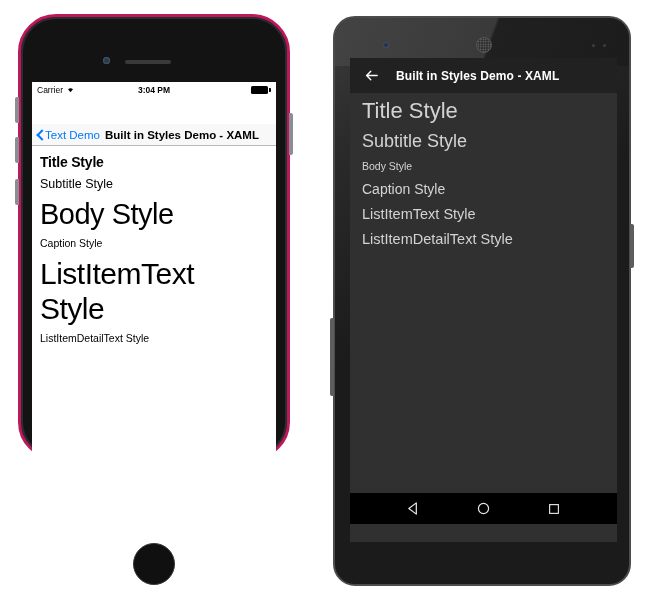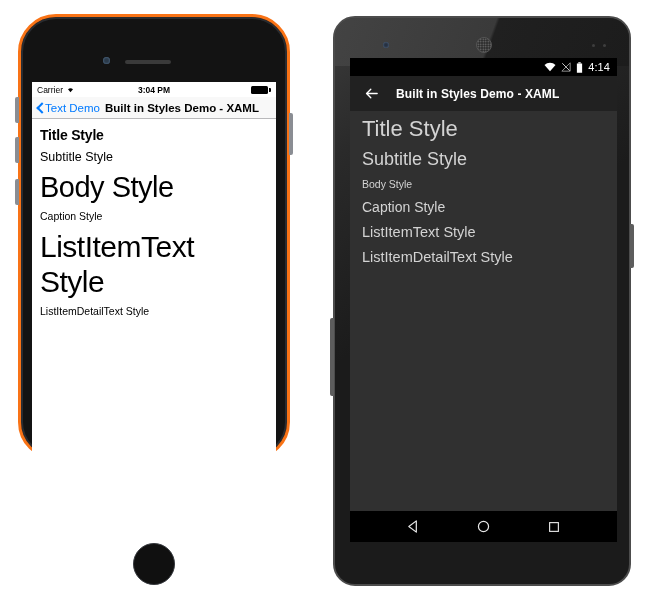--- a/index.html
+++ b/index.html
@@ -15,21 +15,21 @@
     background:#ffffff;
   }
 
   
   .iphone {
     position:absolute;
     left:18px; top:14px;
     width:272px; height:446px;
     background:#131313;
     border-radius:38px;
-    border:3px solid #f97316;
+    border:3px solid #be185d;
     box-shadow:inset 0 0 0 2px #2a2c30;
   }
   .iphone::before { 
     content:"";
     position:absolute;
     left:-6px; top:80px;
     width:4px; height:26px;
     background:#8a8d93;
     border-radius:2px 0 0 2px;
     box-shadow:0 40px 0 #8a8d93, 0 82px 0 #8a8d93;
@@ -111,20 +111,21 @@
   }
 
   
   .ios-navbar {
     height:22px;
     background:#f8f8f8;
     border-bottom:1px solid #b9b9bb;
     display:flex;
     align-items:center;
     padding-left:4px;
+    margin-top:27px;
   }
   .ios-back {
     display:flex;
     align-items:center;
     gap:2px;
     color:#007aff;
     font-size:11.5px;
     cursor:pointer;
   }
   .chev {
@@ -345,40 +346,20 @@
   </div>
 
   <div class="android">
     <div class="and-gloss"></div>
     <div class="and-camera"></div>
     <div class="and-speaker"></div>
     <div class="and-sensors"></div>
 
     <div class="and-screen">
 
-      <div class="and-status">
-        <span>
-          <svg width="12" height="10" viewBox="0 0 14 11">
-            <path d="M7 10.5 L0.6 3.3 A9 9 0 0 1 13.4 3.3 Z" fill="#ffffff"></path>
-          </svg>
-        </span>
-        <span>
-          <svg width="10" height="10" viewBox="0 0 12 12">
-            <path d="M11 1 L11 11 L1 11 Z" fill="none" stroke="#8a8a8a" stroke-width="1.2"></path>
-            <line x1="1.5" y1="1.5" x2="10.5" y2="10.5" stroke="#c9c9c9" stroke-width="1.2"></line>
-          </svg>
-        </span>
-        <span>
-          <svg width="7" height="11" viewBox="0 0 8 12">
-            <rect x="2.6" y="0" width="2.8" height="1.4" fill="#ffffff"></rect>
-            <rect x="1" y="1.4" width="6" height="10.6" fill="#ffffff"></rect>
-          </svg>
-        </span>
-        <span class="and-time">4:14</span>
-      </div>
 
       <div class="and-actionbar">
         <span class="and-arrow">
           <svg width="17" height="17" viewBox="0 0 24 24">
             <path d="M20 12 H5 M11 6 L5 12 L11 18" fill="none" stroke="#ffffff" stroke-width="1.9" stroke-linecap="round" stroke-linejoin="round"></path>
           </svg>
         </span>
         <span class="and-title">Built in Styles Demo - XAML</span>
       </div>
 

